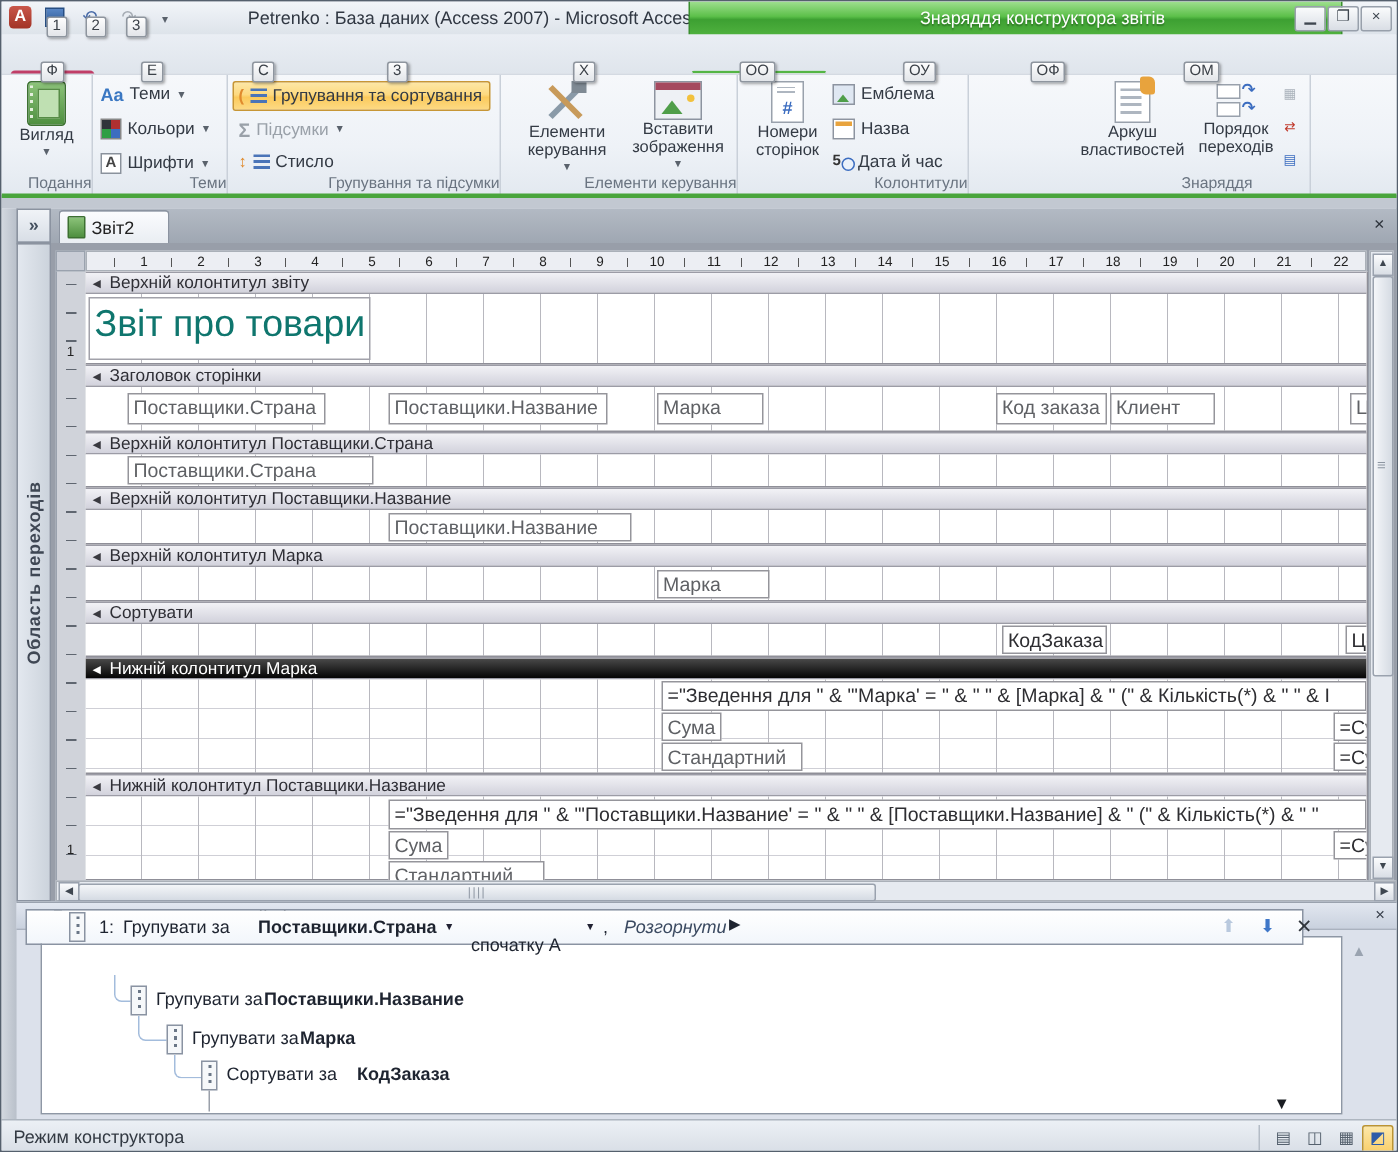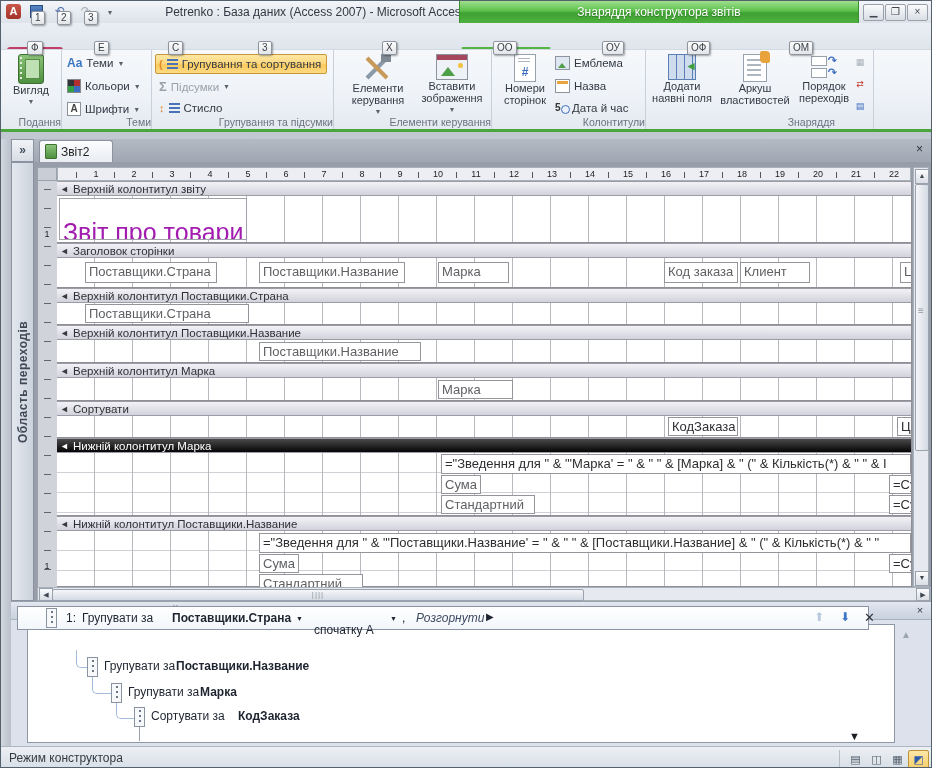--- a/index.html
+++ b/index.html
@@ -13,21 +13,21 @@
   .qat-btn{top:2px;width:18px;height:17px;text-align:center;line-height:16px;font-size:12px;color:#4a6ca8;}
   #qat-save{left:26px;}#qat-undo{left:50px;color:#4a6ca8;}#qat-redo{left:76px;color:#a7adb5;}
   #qat-caret{left:100px;top:4px;font-size:8px;color:#5a626c;}
   .save-glyph{display:inline-block;width:11px;height:11px;background:linear-gradient(#5886c5,#2d5791);border:1px solid #274e83;position:relative;top:2px;}
   .save-glyph:after{content:"";position:absolute;left:2px;bottom:0;width:6px;height:5px;background:#e9eef5;}
   .keytip{background:linear-gradient(#fdfdfd,#e2e5e9);border:1px solid #8e959e;border-radius:2px;
     box-shadow:1px 1px 2px rgba(0,0,0,.35);font-size:10px;color:#3b4148;padding:0 3px;line-height:12px;z-index:60;}
   #title-text{left:150px;top:4px;width:330px;text-align:center;font-size:12px;color:#313843;white-space:nowrap;}
   #ctx-header{left:458px;top:0;width:398px;height:22px;text-align:center;color:#fff;font-size:12px;line-height:22px;
     background:linear-gradient(#9fdf8f,#5cc04a 45%,#3da032 55%,#4fb13e);text-shadow:0 1px 1px rgba(0,0,0,.3);
-    border-left:1px solid #3a8f2f;border-right:1px solid #3a8f2f;}
+    border-left:1px solid #3a8f2f;border-right:1px solid #3a8f2f;padding-left:36px;}
   .win-btn{top:3px;width:19px;height:15px;background:linear-gradient(#fafbfc,#d9dee5);border:1px solid #98a0ab;border-radius:2px;
     text-align:center;line-height:13px;font-size:10px;color:#3f4750;}
   #btn-min{left:862px;}#btn-restore{left:884px;}#btn-close{left:906px;}
   
   #tabrow{left:0;top:22px;width:932px;height:26px;background:linear-gradient(#eaeef4,#dfe5ec);}
   .rtab{top:24px;height:24px;line-height:24px;text-align:center;font-size:12.5px;color:#3e4650;}
   #tab-file{background:linear-gradient(#c24069,#9c1540);color:#fff;border-radius:3px 3px 0 0;}
   .rtab.active{background:#fafbfd;border:1px solid #c3cad3;border-bottom:none;border-top:2px solid #54b545;border-radius:2px 2px 0 0;line-height:21px;}
   #collapse-btn{left:884px;top:30px;width:14px;height:13px;text-align:center;}
   .chev-up{display:inline-block;width:6px;height:6px;border-left:2px solid #6a7380;border-top:2px solid #6a7380;transform:rotate(45deg);margin-top:3px;}
@@ -106,21 +106,21 @@
   .bar .sec-arrow{position:absolute;left:3px;top:0;font-size:9px;color:#3a3a40;}
   .bar.sel{background:linear-gradient(#4a4a4a,#050505);color:#fff;}
   .bar.sel .sec-arrow{color:#fff;}
   .sbody{position:relative;background-color:#fff;border-bottom:1px solid #8f8f98;
     background-image:repeating-linear-gradient(90deg,transparent 0 37px,#b8b8bf 37px 38px);}
   .sbody.rows{background-image:repeating-linear-gradient(90deg,transparent 0 37px,#b8b8bf 37px 38px),
     repeating-linear-gradient(180deg,transparent 0 19px,#cfcfd6 19px 20px);}
   .fieldbox{position:absolute;border:1px solid #95959b;background:#fff;color:#5f6165;font-size:13px;
     padding:1px 1px 0 3px;white-space:nowrap;overflow:hidden;box-sizing:border-box;}
   .fieldbox.dark{color:#2e2e32;}
-  #report-title-box{color:#a21caf;font-size:25px;padding-top:19px;border:1px solid #a2a2aa;}
+  #report-title-box{color:#0f766e;font-size:25px;padding-top:3px;border:1px solid #a2a2aa;}
   .combo-btn{position:absolute;right:0;top:0;width:15px;height:100%;background:linear-gradient(#f4f5f7,#cfd3d9);
     border-left:1px solid #95959b;text-align:center;font-size:7px;line-height:16px;color:#333;}
   
   #v-scroll{left:912px;top:166px;width:16px;height:420px;background:#e6eaf0;border:1px solid #aab0b8;box-sizing:border-box;}
   .scr-btn{position:absolute;left:1px;width:12px;height:13px;background:linear-gradient(#fbfcfd,#d9dee5);border:1px solid #9aa2ae;
     text-align:center;line-height:12px;font-size:7px;color:#3f4750;}
   #v-thumb{position:absolute;left:1px;top:16px;width:12px;height:265px;background:linear-gradient(90deg,#f4f6f9,#d5dbe3);
     border:1px solid #9aa2ae;border-radius:2px;}
   #v-thumb:after{content:"≡";position:absolute;left:2px;top:120px;color:#8d96a2;font-size:10px;}
   #h-scroll{left:36px;top:586px;width:894px;height:14px;background:#e6eaf0;border:1px solid #aab0b8;box-sizing:border-box;}
@@ -271,24 +271,20 @@
         <span class="mini-title"></span>
         <span>Назва</span>
         </div>
       <div class="smallbtn" style="left:64px;top:52px;">
         <span class="clock5">5</span>
         <span>Дата й час</span>
         </div>
       <div class="grp-lbl">Колонтитули</div>
     </div>
     <div class="rgroup" style="left:644px;width:228px;">
-      <div class="bigbtn" style="left:4px;width:66px;">
-        <span class="table-icon"></span>
-        <span>Додати наявні поля</span>
-      </div>
       <div class="bigbtn" style="left:72px;width:76px;">
         <span class="sheet-icon"></span>
         <span>Аркуш властивостей</span>
       </div>
       <div class="bigbtn" style="left:150px;width:58px;">
         <span class="taborder-icon">
           <i style="top:2px;"></i>
             <i style="top:14px;"></i>
             <em style="top:0;">↷</em>
             <em style="top:12px;">↷</em>

